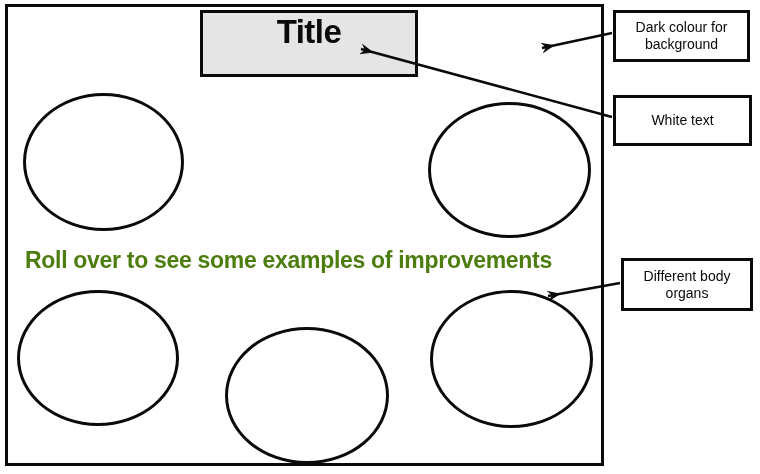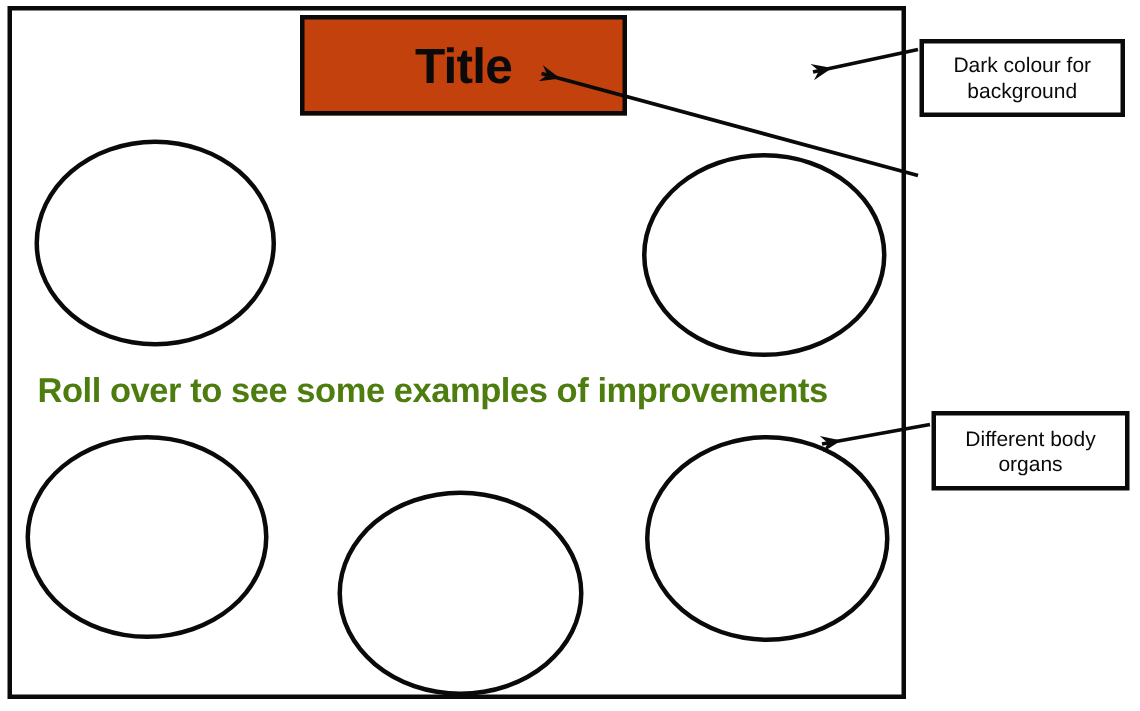--- a/index.html
+++ b/index.html
@@ -24,23 +24,23 @@
     border: 3px solid #0a0a0a;
     background: #ffffff;
   }
   .title-box {
     position: absolute;
     left: 200px;
     top: 10px;
     width: 212px;
     height: 61px;
     border: 3px solid #0a0a0a;
-    background: #c2410c;
+    background: #e5e5e5;
     display: flex;
-    align-items: center;
+    align-items: flex-start;
     justify-content: center;
   }
   .title-box span {
     font-size: 33px;
     font-weight: bold;
     letter-spacing: -0.5px;
     color: #0a0a0a;
   }
   .rollover-text {
     position: absolute;
@@ -71,21 +71,20 @@
     background: #ffffff;
     display: flex;
     align-items: center;
     justify-content: center;
     text-align: center;
     font-size: 14px;
     line-height: 17px;
     color: #0a0a0a;
     box-sizing: border-box;
     padding: 2px 8px;
-    margin-top: 16px;
   }
   .a1 { left: 613px; top: 10px;  width: 137px; height: 52px; }
   .a2 { left: 613px; top: 95px;  width: 139px; height: 51px; }
   .a3 { left: 621px; top: 258px; width: 132px; height: 53px; }
   .arrows {
     position: absolute;
     left: 0;
     top: 0;
     width: 760px;
     height: 474px;
@@ -107,20 +106,23 @@
 
   <div class="circle c1"></div>
   <div class="circle c2"></div>
   <div class="circle c3"></div>
   <div class="circle c4"></div>
   <div class="circle c5"></div>
 
   <div class="callout a1">
     <span>Dark colour for background</span>
   </div>
+  <div class="callout a2">
+    <span>White text</span>
+  </div>
   <div class="callout a3">
     <span>Different body organs</span>
   </div>
 
   <svg class="arrows" viewBox="0 0 760 474" xmlns="http://www.w3.org/2000/svg">
     <defs>
       <marker id="arrowhead" markerUnits="userSpaceOnUse" markerWidth="14" markerHeight="11" refX="13" refY="5.5" orient="auto-start-reverse">
         <path d="M13.5,0 L0,5.5 L13.5,11 L9,5.5 Z" fill="#0a0a0a"></path>
       </marker>
     </defs>

